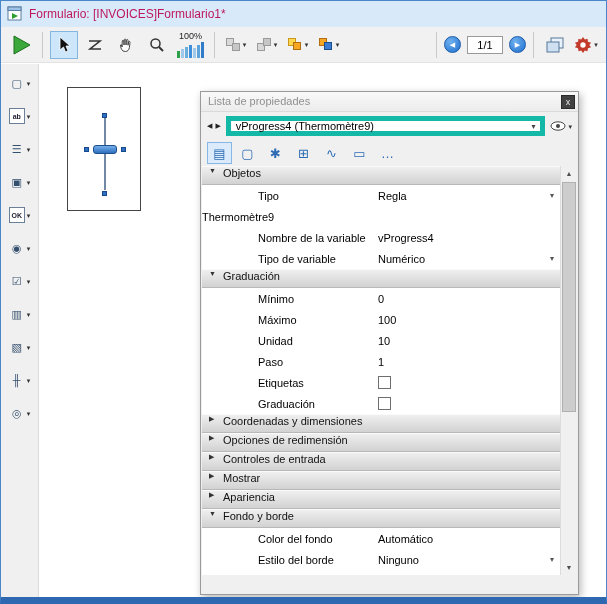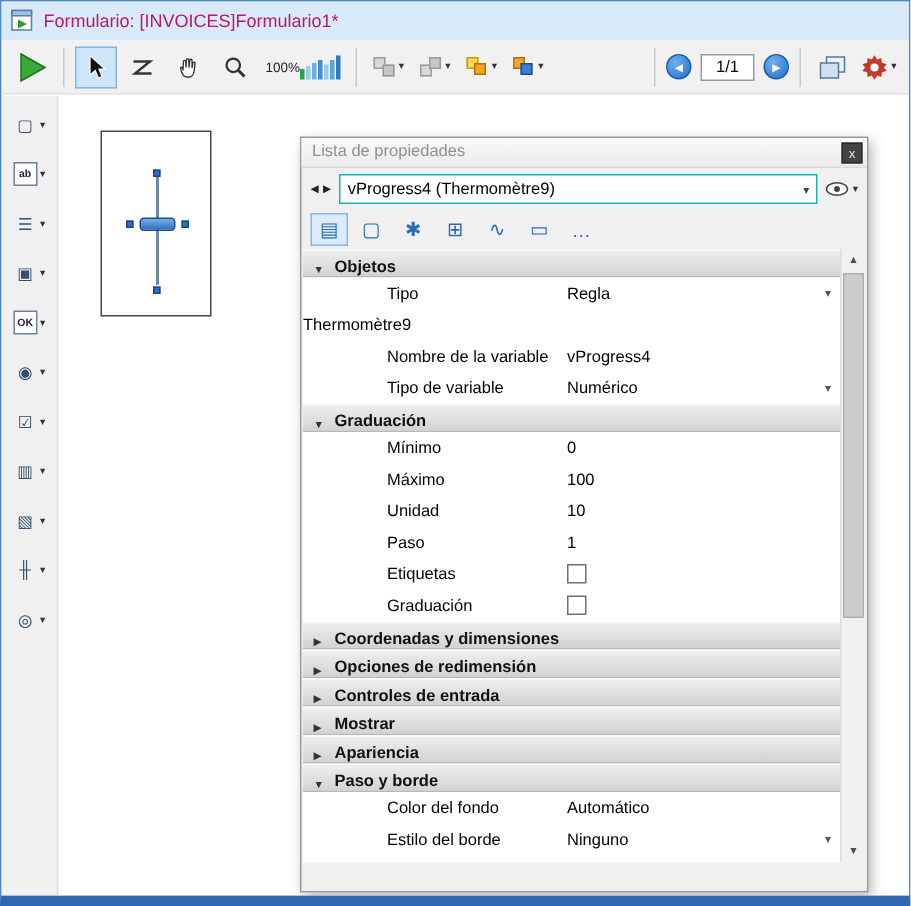--- a/index.html
+++ b/index.html
@@ -7,21 +7,21 @@
   .window{position:relative;width:607px;height:604px;border:1px solid #4a86c8;border-bottom:7px solid #2e68b0;background:#fff;overflow:hidden;}
   
   .titlebar{height:26px;background:#d8eaf9;display:flex;align-items:center;padding:0 6px;gap:6px;}
   .title-text{font-size:12px;color:#be185d;white-space:nowrap;}
   
   .toolbar{height:36px;background:#f1f1f1;display:flex;align-items:center;padding:0 6px;gap:3px;border-bottom:1px solid #e3e3e3;}
   .tb-sep{width:1px;height:26px;background:#c9c9c9;margin:0 4px;flex:0 0 1px;}
   .tb-btn{height:28px;min-width:28px;display:flex;align-items:center;justify-content:center;border:1px solid transparent;background:transparent;cursor:default;gap:2px;}
   .tb-btn.selected{background:#cde6fa;border-color:#84b6e0;}
   .dd{font-size:7px;color:#333;line-height:1;}
-  .zoom-widget{display:flex;align-items:center;justify-content:center;height:32px;padding:0 3px;}
+  .zoom-widget{display:flex;flex-direction:column;align-items:center;justify-content:center;height:32px;padding:0 3px;}
   .zoom-label{font-size:9px;color:#222;line-height:10px;}
   .zoom-bars{display:flex;align-items:flex-end;gap:1px;height:17px;}
   .zoom-bars span{display:inline-block;width:3px;}
   .nav-circle{width:17px;height:17px;border-radius:50%;background:radial-gradient(circle at 35% 30%,#6fb1ef,#1f6fd0);color:#fff;font-size:7px;display:flex;align-items:center;justify-content:center;border:1px solid #1a5aa8;}
   .page-box{min-width:36px;height:18px;background:#fff;border:1px solid #9a9a9a;font-size:11px;display:flex;align-items:center;justify-content:center;margin:0 3px;}
   .mini-stack{position:relative;width:15px;height:14px;}
   .mini-stack i{position:absolute;width:8px;height:8px;border:1px solid #9a9a9a;}
   .tb-spacer{flex:1;}
   
   .main{position:absolute;top:63px;left:0;right:0;bottom:0;display:flex;}
@@ -33,28 +33,28 @@
   .form-object{position:absolute;left:28px;top:23px;width:74px;height:124px;background:#fff;border:1px solid #444;}
   .slider-track{position:absolute;left:36px;top:30px;width:2px;height:72px;background:#7189a6;}
   .slider-handle{position:absolute;left:25px;top:57px;width:24px;height:9px;border-radius:3px;background:linear-gradient(#74aeea,#2e6fc0);border:1px solid #1d4e8c;}
   .sel-dot{position:absolute;width:5px;height:5px;background:#2e6fc0;border:1px solid #174a8c;}
   
   .prop-panel{position:absolute;left:199px;top:90px;width:379px;height:504px;background:#f0f0f0;border:1px solid #9a9a9a;box-shadow:2px 3px 8px rgba(0,0,0,.28);}
   .pp-title{height:20px;background:linear-gradient(#f9f9f9,#ececec);border-bottom:1px solid #dadada;color:#8f8f8f;font-size:11px;line-height:19px;padding-left:7px;position:relative;}
   .pp-close{position:absolute;right:3px;top:3px;width:14px;height:14px;background:#424242;border:1px solid #2a2a2a;color:#e8e8e8;font-size:9px;line-height:11px;text-align:center;}
   .pp-selector{height:28px;display:flex;align-items:center;gap:5px;padding:0 6px;}
   .pp-nav{display:flex;gap:3px;font-size:7px;color:#222;}
-  .pp-combo{flex:1;height:20px;background:#fff;border:1px solid #14b8a6;display:flex;align-items:center;justify-content:space-between;padding:0 5px;font-size:11px;}
+  .pp-combo{flex:1;height:20px;background:#fff;border:5px solid #14b8a6;display:flex;align-items:center;justify-content:space-between;padding:0 5px;font-size:11px;}
   .pp-combo .chev{font-size:8px;color:#444;}
   .pp-eye{display:flex;align-items:center;gap:2px;}
   .pp-tabs{height:26px;display:flex;align-items:center;gap:3px;padding:0 6px;}
   .pp-tab{width:25px;height:22px;display:flex;align-items:center;justify-content:center;font-size:13px;color:#2d6cb5;border:1px solid transparent;}
   .pp-tab.selected{background:#dcebfb;border-color:#86b7e6;}
   .pp-grid{position:absolute;top:74px;left:1px;right:18px;bottom:19px;background:#fff;overflow:hidden;font-size:11px;}
-  .pp-sec{height:19px;background:linear-gradient(#efefef,#d2d2d2);border-top:1px solid #fafafa;border-bottom:1px solid #b8b8b8;display:flex;align-items:flex-end;gap:5px;padding-left:7px;font-weight:bold;color:#111;}
+  .pp-sec{height:19px;background:linear-gradient(#efefef,#d2d2d2);border-top:1px solid #fafafa;border-bottom:1px solid #b8b8b8;display:flex;align-items:flex-start;gap:5px;padding-left:7px;font-weight:normal;color:#111;}
   .sec-chev{font-size:7px;color:#333;width:9px;}
   .pp-row{height:21px;display:flex;align-items:center;background:#fff;}
   .row-label{flex:0 0 152px;padding-left:32px;white-space:nowrap;color:#000;margin-left:24px;}
   .row-value{flex:1;display:flex;align-items:center;color:#000;}
   .row-chev{margin-left:auto;margin-right:6px;font-size:8px;color:#555;}
   .cb{width:13px;height:13px;background:#fff;border:1px solid #6e6e6e;display:inline-block;}
   .pp-scroll{position:absolute;top:74px;right:1px;bottom:19px;width:17px;background:#f0f0f0;border-left:1px solid #dcdcdc;}
   .ps-up,.ps-down{position:absolute;left:0;width:16px;height:15px;font-size:7px;color:#4e4e4e;display:flex;align-items:center;justify-content:center;}
   .ps-up{top:0;}.ps-down{bottom:0;}
   .ps-thumb{position:absolute;left:1px;top:16px;width:14px;height:230px;background:#cdcdcd;border:1px solid #b0b0b0;}
@@ -343,21 +343,21 @@
         <div class="pp-sec">
           <span class="sec-chev">▶</span>
           <span>Mostrar</span>
         </div>
         <div class="pp-sec">
           <span class="sec-chev">▶</span>
           <span>Apariencia</span>
         </div>
         <div class="pp-sec">
           <span class="sec-chev">▼</span>
-          <span>Paso y borde</span>
+          <span>Fondo y borde</span>
         </div>
         <div class="pp-row">
           <span class="row-label">Color del fondo</span>
           <div class="row-value">
             <span>Automático</span>
           </div>
         </div>
         <div class="pp-row">
           <span class="row-label">Estilo del borde</span>
           <div class="row-value">

